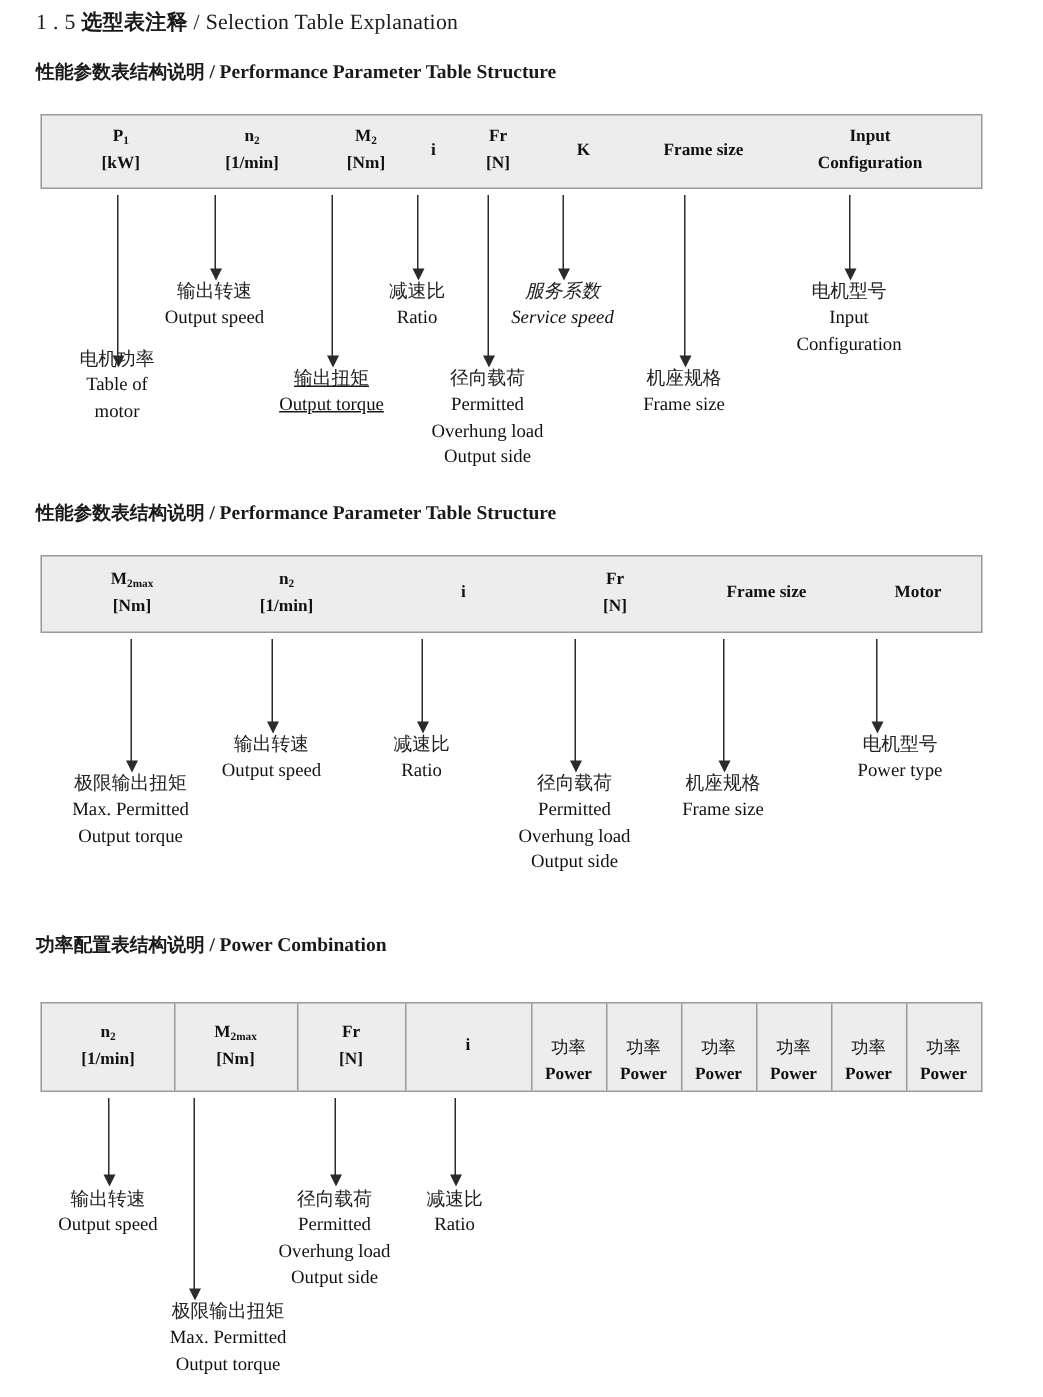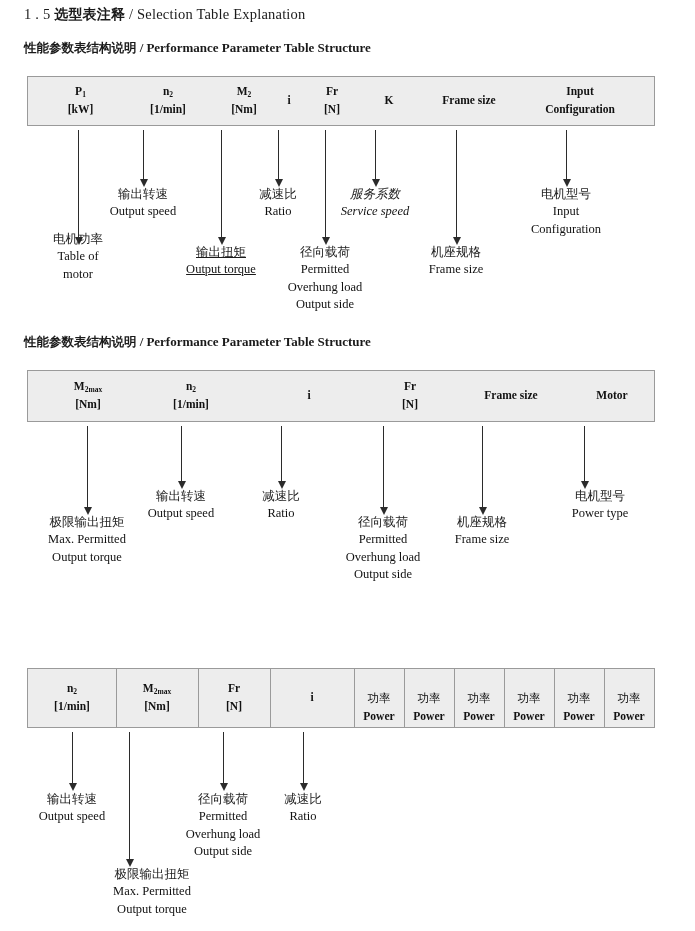--- a/index.html
+++ b/index.html
@@ -291,20 +291,25 @@
   </div>
   <div class="note" style="left:482px; top:513px;">
     <span class="cn">机座规格</span>
     <span class="en">Frame size</span>
   </div>
   <div class="note" style="left:600px; top:487px;text-align:center;">
     <span class="cn">电机型号</span>
     <span class="en">Power type</span>
   </div>
 
+  <div class="sec-title" id="sec-title-3">
+    <span class="cn">功率配置表结构说明</span>
+    <span class="en">/</span>
+    <span class="en">Power Combination</span>
+  </div>
 
   <div class="hdr-table" id="table3" style="left:27px; top:668px; width:628px; height:60px;">
     <div class="hdr-cell" style="left:0px;  top:0; width:88px; height:58px;">
       <span class="l1">n<sub>2</sub></span>
       <span class="l2">[1/min]</span>
     </div>
     <div class="divider" style="left:88px; top:0; height:58px;"></div>
 
     <div class="hdr-cell" style="left:88px; top:0; width:82px; height:58px;">
       <span class="l1">M<sub>2max</sub></span>

